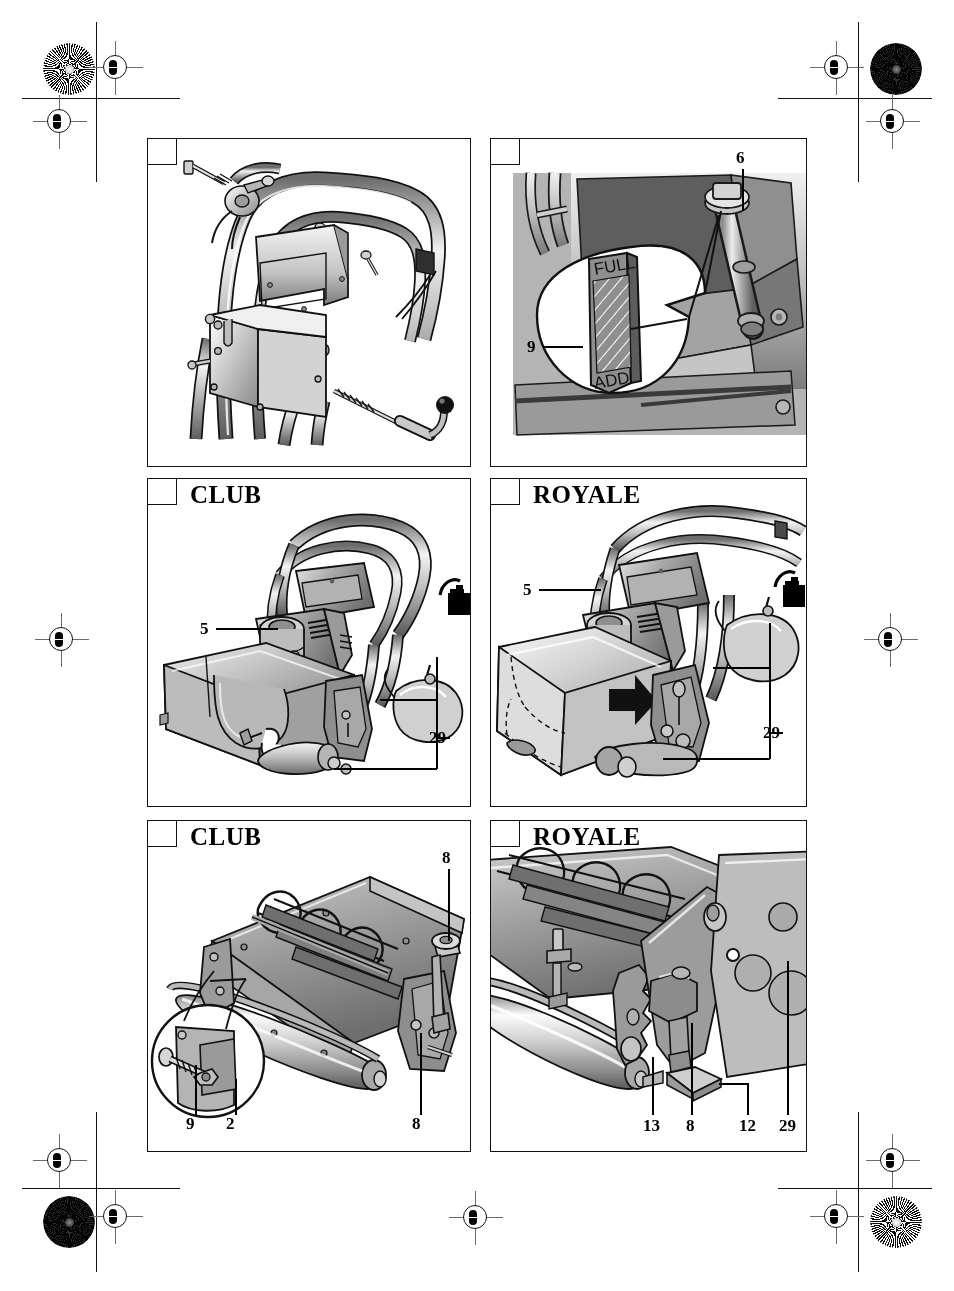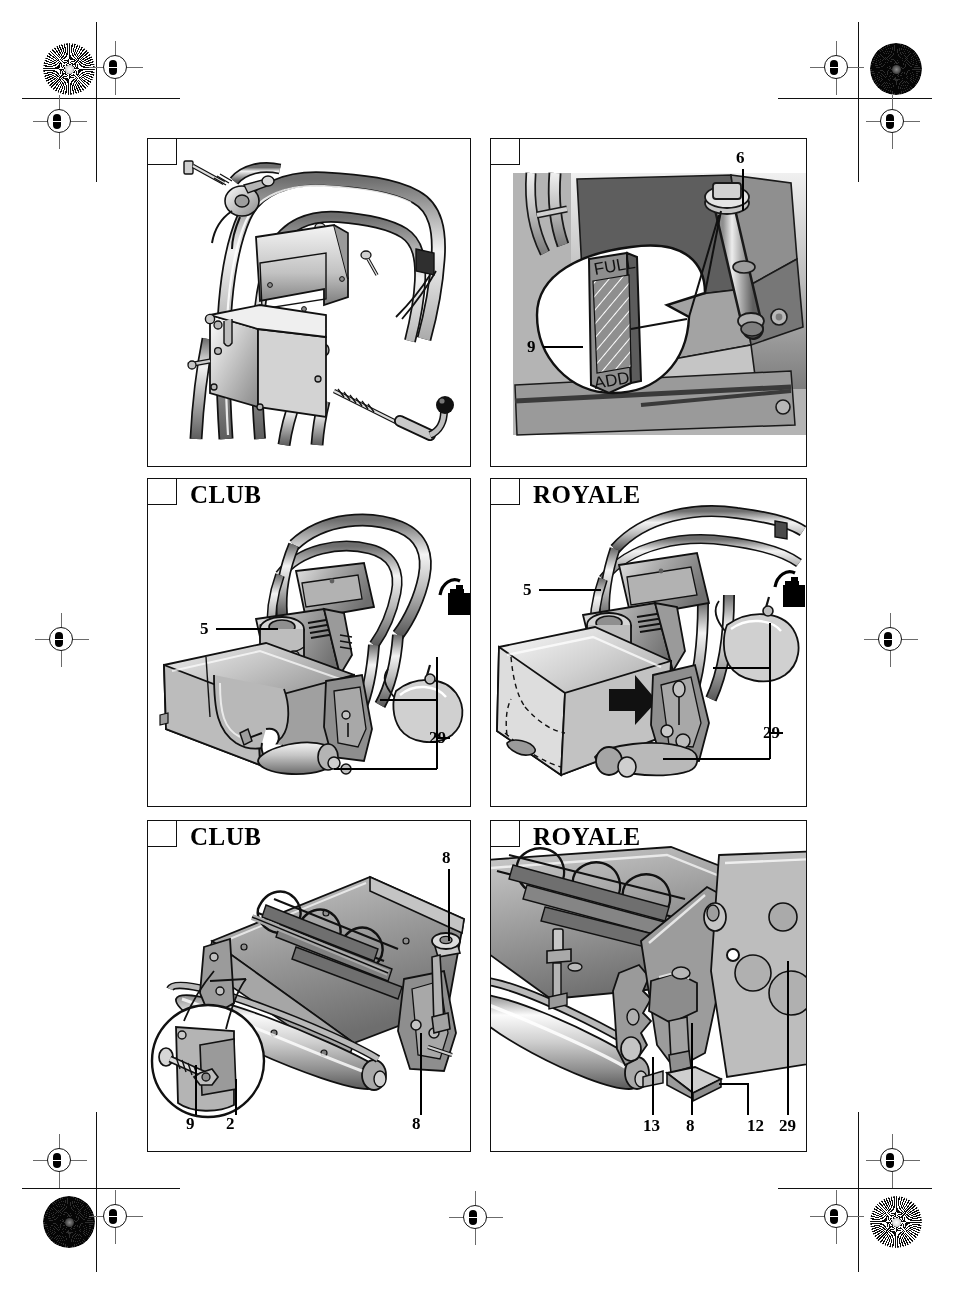--- a/index.html
+++ b/index.html
@@ -838,17 +838,17 @@
   <span class="modelname">ROYALE</span>
 
   <div class="leader v" style="left:161px;top:236px;height:58px;"></div>
   <span class="callout" style="left:152px;top:296px;">13</span>
 
   <div class="leader v" style="left:200px;top:202px;height:92px;"></div>
   <span class="callout" style="left:195px;top:296px;">8</span>
 
   <div class="leader v" style="left:256px;top:262px;height:32px;"></div>
   <div class="leader h" style="left:228px;top:262px;width:30px;"></div>
-  <span class="callout" style="left:256px;top:296px;">12</span>
+  <span class="callout" style="left:248px;top:296px;">12</span>
 
   <div class="leader v" style="left:296px;top:140px;height:154px;"></div>
   <span class="callout" style="left:288px;top:296px;">29</span>
 </div>
 
 </body></html>

